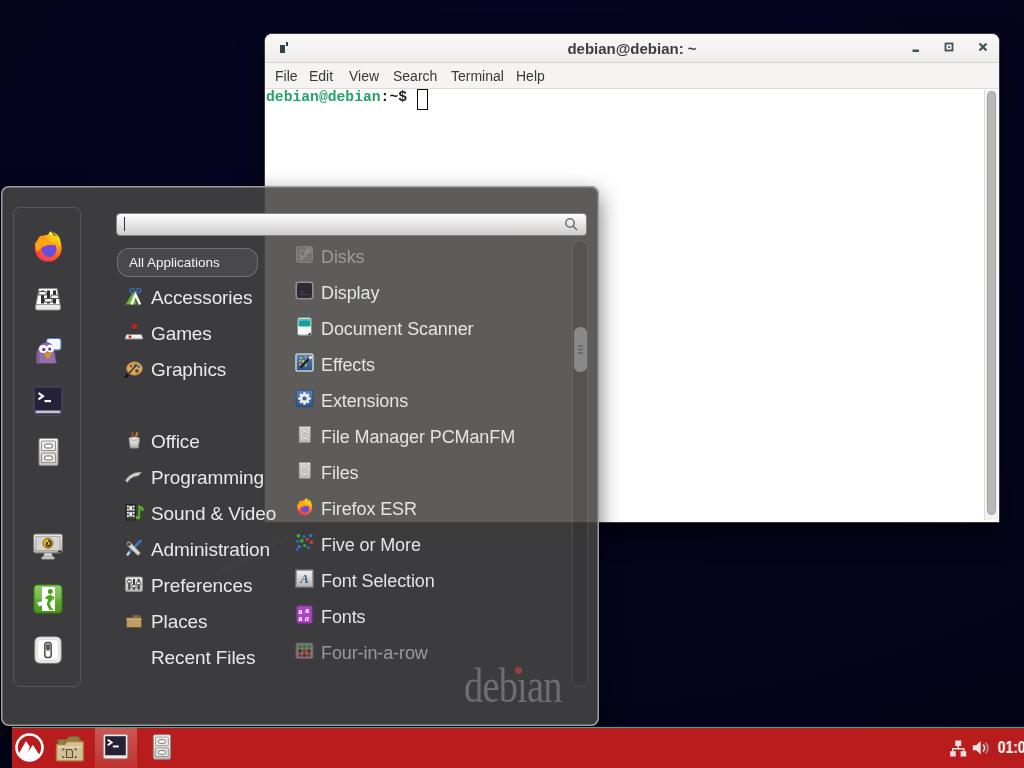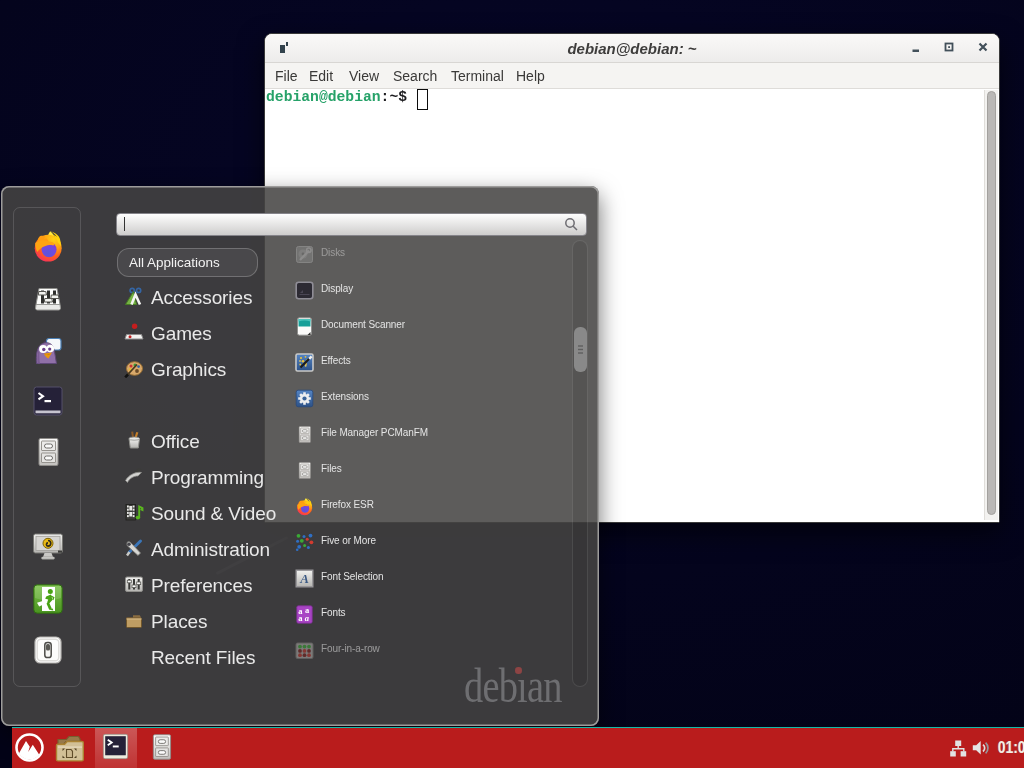--- a/index.html
+++ b/index.html
@@ -5,21 +5,21 @@
   html,body{margin:0;padding:0;}
   body{width:1024px;height:768px;overflow:hidden;position:relative;
        font-family:"Liberation Sans",sans-serif;
        background:radial-gradient(ellipse 1000px 650px at 52% 25%, #060627 0%, #04041d 60%, #030317 100%);}
   .abs{position:absolute;}
   #term{left:264px;top:33px;width:736px;height:490px;border-radius:8px 8px 2px 2px;
         background:#fff;border:1px solid #3a3a3a;box-sizing:border-box;
         box-shadow:0 10px 26px rgba(0,0,0,0.6);}
   #titlebar{left:0;top:0;right:0;height:28px;border-radius:7px 7px 0 0;
         background:linear-gradient(#faf9f8,#edeceb);border-bottom:1px solid #d8d6d3;}
-  #title{left:0;right:0;top:6px;text-align:center;font-size:15px;font-weight:bold;color:#3e3d3c;font-style:italic;}
+  #title{left:0;right:0;top:6px;text-align:center;font-size:15px;font-weight:bold;color:#3e3d3c;}
   #menubar{left:0;top:29px;right:0;height:25px;background:#f5f4f2;border-bottom:1px solid #dedcd9;}
   .mitem{position:absolute;top:5px;font-size:14px;color:#3a3938;}
   #tbody{left:0;top:55px;right:0;bottom:0;background:#fff;}
   #prompt{left:1px;top:0px;font-family:"Liberation Mono",monospace;font-size:14.7px;font-weight:bold;white-space:pre;}
   #cursor{left:152px;top:0px;width:8.5px;height:19px;border:1.9px solid #0c0c0c;}
   #tscrolltrack{right:1px;top:1px;width:13px;bottom:2px;background:#f3f2f0;border-left:1px solid #e0deda;}
   #tscrollhandle{right:3px;top:2px;width:9px;height:424px;background:#bab8b6;border:1px solid #a3a19e;border-radius:6px;box-sizing:border-box;}
   #menu{left:1px;top:186px;width:598px;height:540px;border-radius:8px;
         background:rgba(69,68,67,0.87);
         box-shadow:inset 0 0 0 1.5px #9d9c9b, 0 8px 22px rgba(0,0,0,0.55);}
@@ -31,21 +31,21 @@
         background:linear-gradient(#fefefe,#cecdcc);border:1px solid #85848a;}
   #caret{left:123px;top:31px;width:1px;height:14px;background:#333;}
   #allapps{left:116px;top:62px;width:141px;height:29px;border-radius:12px;box-sizing:border-box;
         background:rgba(255,255,255,0.07);border:1px solid rgba(255,255,255,0.22);}
   #allapps span{position:absolute;left:11px;top:5.5px;font-size:13.5px;color:#f2f2f2;}
   .cat{position:absolute;left:122px;width:170px;height:36px;}
   .cat .ci{position:absolute;left:1px;top:8px;}
   .cat .ct{position:absolute;left:28px;top:9.5px;font-size:19px;letter-spacing:-0.1px;color:#e9e9e9;white-space:nowrap;}
   .app{position:absolute;left:293px;width:285px;height:36px;}
   .app .ai{position:absolute;left:1px;top:8px;}
-  .app .at{position:absolute;left:27px;top:9.5px;font-size:10px;letter-spacing:-0.1px;color:#e4e4e4;white-space:nowrap;}
+  .app .at{position:absolute;left:27px;top:9.5px;font-size:18px;letter-spacing:-0.1px;color:#e4e4e4;white-space:nowrap;}
   #mscrolltrack{left:571px;top:54px;width:16px;height:447px;border-radius:8px;box-sizing:border-box;
         background:rgba(0,0,0,0.08);border:1px solid rgba(255,255,255,0.10);}
   #mscrollhandle{left:572.5px;top:141px;width:13px;height:45px;border-radius:6px;
         background:#898989;}
   #taskbar{left:12px;top:727px;width:1024px;height:41px;background:#b91c1c;border-top:1px solid #14b8a6;box-sizing:border-box;}
   #activebtn{left:83px;top:0px;width:42px;height:40px;background:linear-gradient(rgba(255,255,255,0.26),rgba(255,255,255,0.10));}
   #clock{right:3px;top:10px;font-size:16.5px;font-weight:bold;color:#f4efe2;transform:scaleX(0.84);transform-origin:100% 0;text-shadow:-1px 0 0 rgba(90,140,255,0.45),1px 0 0 rgba(255,150,50,0.45);}
 </style>
 </head>
 <body>

